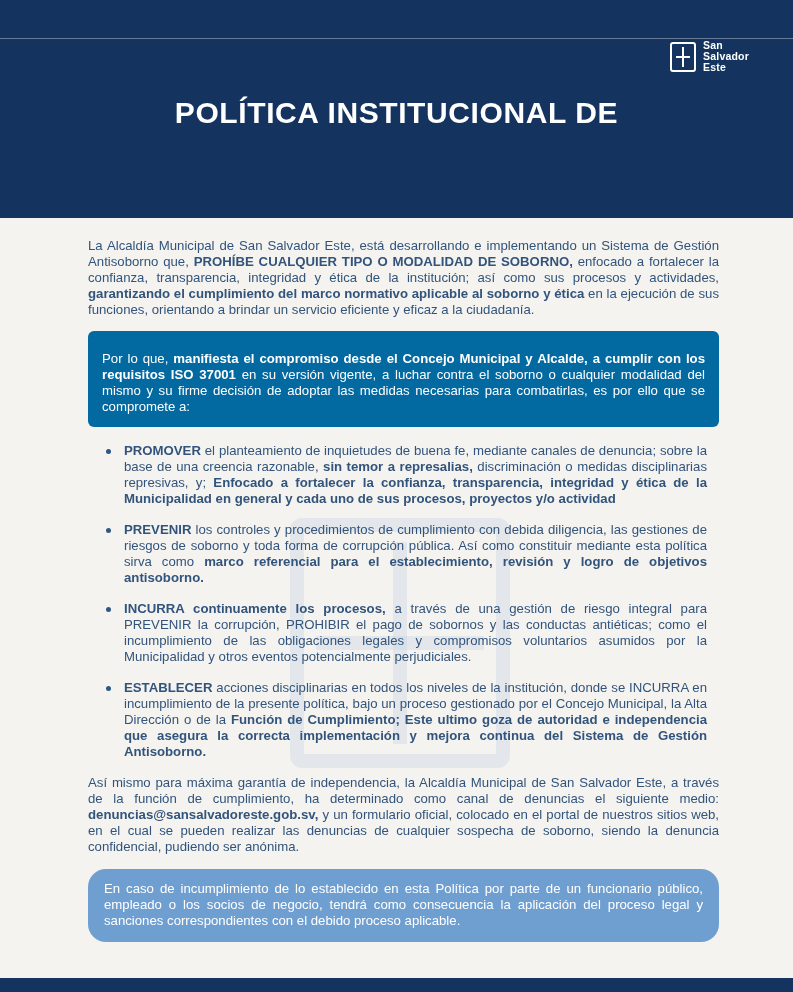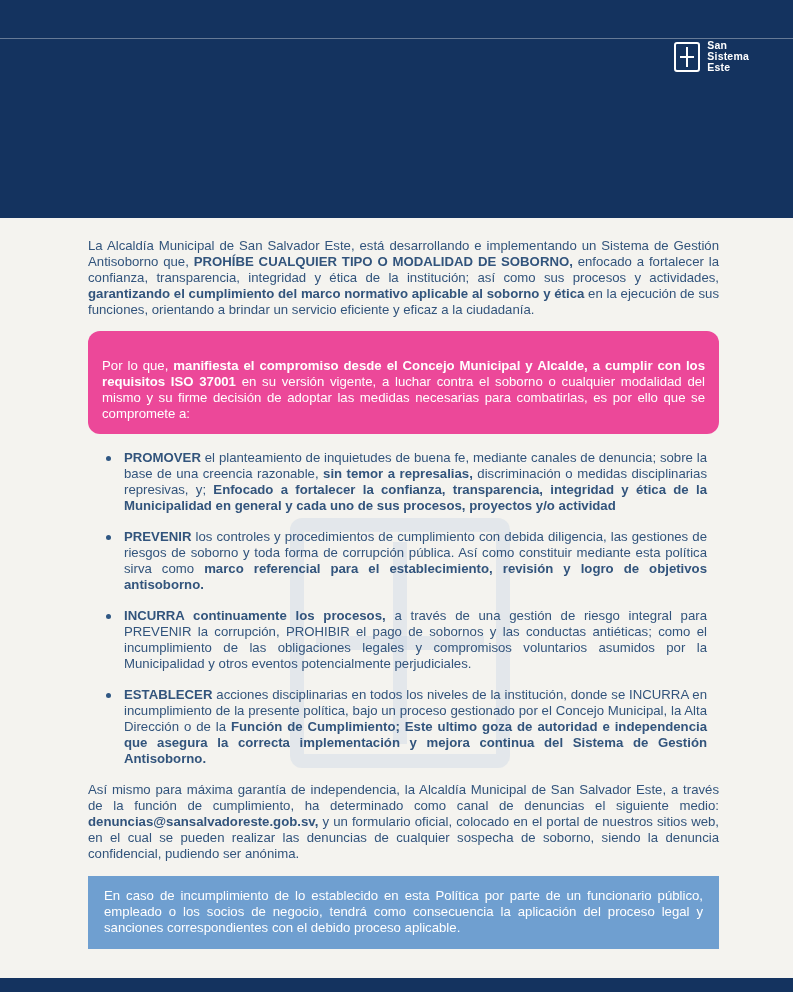--- a/index.html
+++ b/index.html
@@ -155,24 +155,24 @@
     text-align: justify;
     margin: 0;
     color: #32547c;
   }
   .para {
     margin-bottom: 13px;
   }
   strong { font-weight: bold; }
 
   .callout {
-    background: #ec4899;
-    color: #ffffff;
-    border-radius: 12px;
-    padding: 27px 14px 12px 14px;
+    background: #0369a1;
+    color: #ffffff;
+    border-radius: 6px;
+    padding: 20px 14px 12px 14px;
     margin: 2px 0 16px 0;
   }
   .callout p { color: #ffffff; }
 
   .bullets {
     list-style: none;
     margin: 0 12px 10px 0;
     padding: 0 0 0 26px;
   }
   .bullets li {
@@ -187,21 +187,21 @@
     top: 6px;
     width: 5px;
     height: 5px;
     border-radius: 50%;
     background: #2f5783;
   }
 
   .footer-note {
     background: #6f9fd0;
     color: #ffffff;
-    border-radius: 0;
+    border-radius: 18px;
     padding: 12px 16px 13px 16px;
     margin-top: 14px;
   }
   .footer-note p { color: #ffffff; }
 
   .bottom-strip {
     position: absolute;
     left: 0; right: 0; bottom: 0;
     height: 14px;
     background: #14335f;
@@ -209,26 +209,27 @@
 </style>
 </head>
 <body>
 
 <div class="header">
 
   <div class="logo-block">
     <div class="logo-mark"></div>
     <div class="logo-text">
       <div>San</div>
-      <div>Sistema</div>
+      <div>Salvador</div>
       <div>Este</div>
     </div>
   </div>
 
   <div class="title-wrap">
+    <div class="title-line1">POLÍTICA INSTITUCIONAL DE</div>
   </div>
 
 </div>
 
 <div class="page-body">
 
   <div class="watermark"></div>
 
   <div class="content">
 

